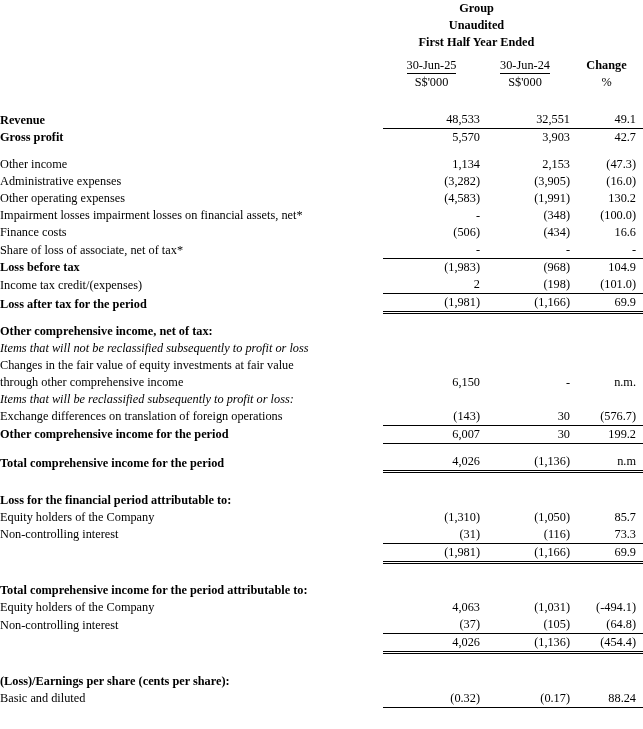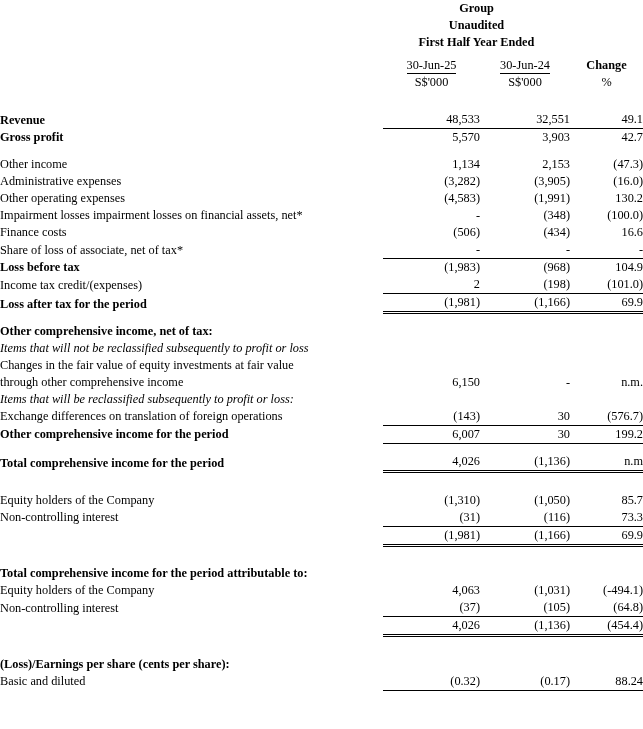--- a/index.html
+++ b/index.html
@@ -42,21 +42,21 @@
   }
   td.label {
     padding-left: 8px;
     text-align: left;
     margin-top: 24px;
   }
   td.num {
     text-align: right;
     padding-right: 7px;
   }
-  td.num.v3 { padding-right: 0; }
+  td.num.v3 { padding-right: 7px; }
 
   
   .bold   { font-weight: bold; }
   .ital   { font-style: italic; }
 
   
   .rule-top td.num    { border-top: 1px solid #000; }
   .rule-bot td.num    { border-bottom: 1px solid #000; }
   .rule-dbl td.num    { border-bottom: 3px double #000; }
 
@@ -275,20 +275,26 @@
       </tr>
 
       <tr class="sp-lg">
           <td colspan="4"></td>
         </tr>
       <tr class="sp-sm">
           <td colspan="4"></td>
         </tr>
 
       <tr>
+        <td class="label bold">Loss for the financial period attributable to:</td>
+        <td class="num"></td>
+        <td class="num"></td>
+        <td class="num v3"></td>
+      </tr>
+      <tr>
         <td class="label">Equity holders of the Company</td>
         <td class="num">(1,310)</td>
         <td class="num">(1,050)</td>
         <td class="num v3">85.7</td>
       </tr>
       <tr>
         <td class="label">Non-controlling interest</td>
         <td class="num">(31)</td>
         <td class="num">(116)</td>
         <td class="num v3">73.3</td>

